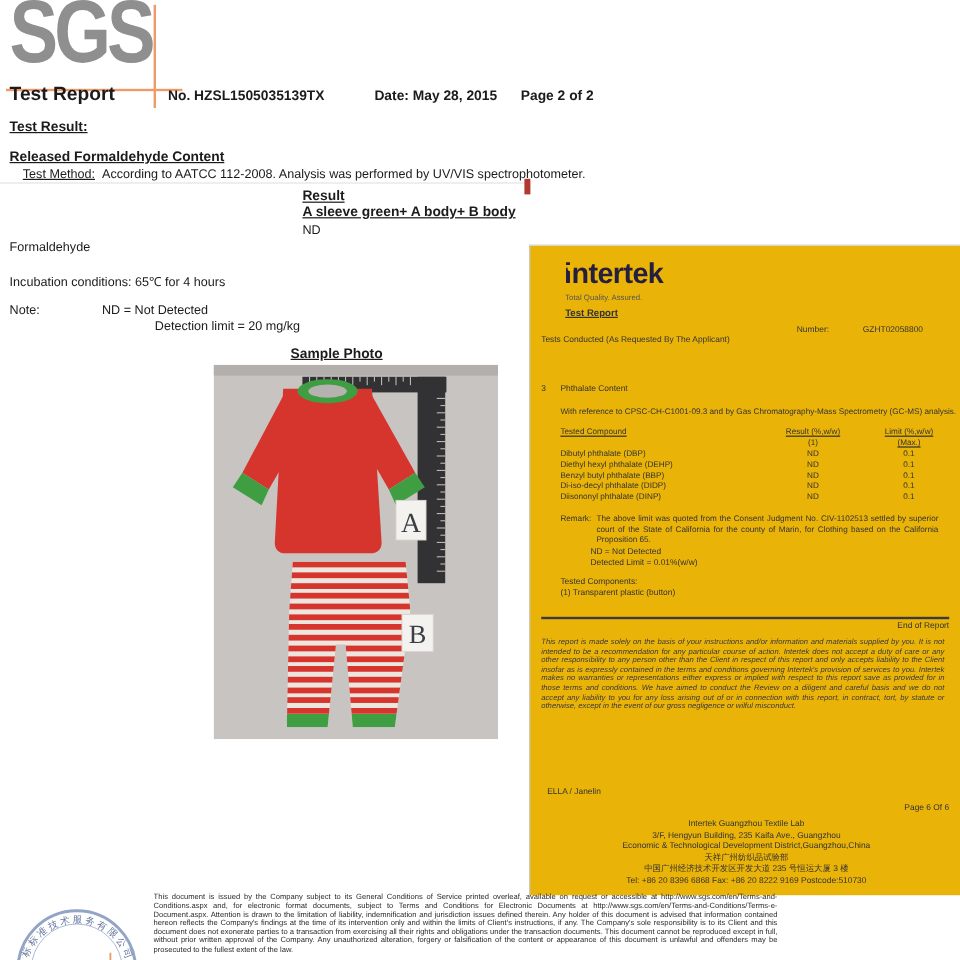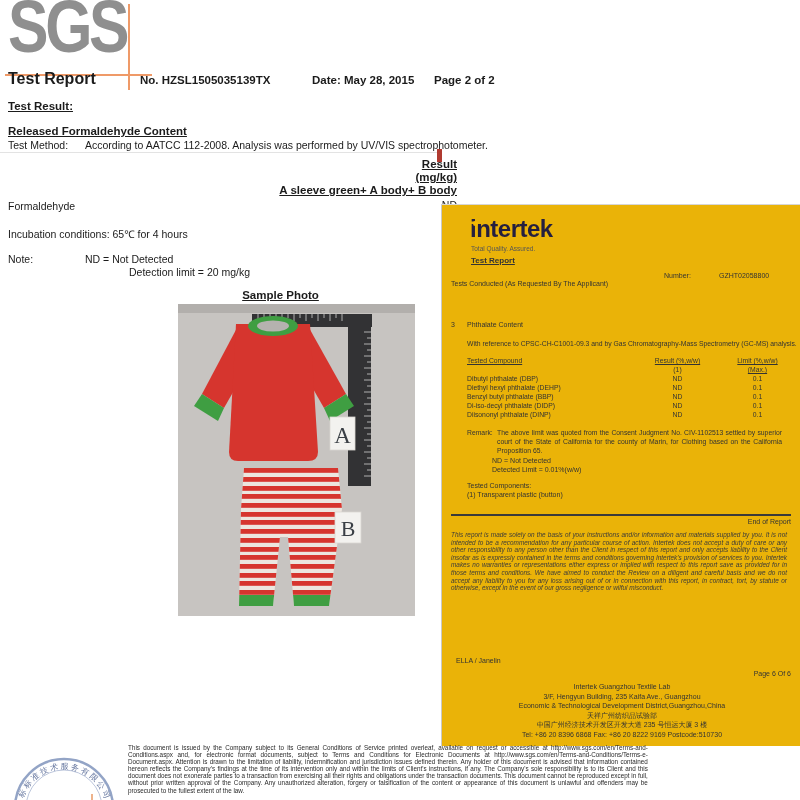--- a/index.html
+++ b/index.html
@@ -16,21 +16,21 @@
   .t8{font-size:8px;}
   .t7{font-size:7px;}
   .t68{font-size:6.8px;}
   .t65{font-size:6.5px;}
   
   .sgs-word{left:8px;top:-10px;font-size:74px;font-weight:bold;color:#8f8f8f;
             letter-spacing:-4px;transform:scaleX(0.82);transform-origin:left top;line-height:1;}
   .sgs-hline{left:5px;top:74px;width:147px;height:2px;background:#ef9a68;}
   .sgs-vline{left:128px;top:4px;width:2px;height:86px;background:#ef9a68;}
   
-  .result-col{left:252px;top:158px;width:205px;text-align:right;line-height:13px;}
+  .result-col{left:252px;top:158px;width:205px;text-align:left;line-height:13px;}
   
   .scanline{left:0;top:152px;width:441px;height:1px;background:#e3e3e3;}
   .redmark{left:437px;top:149px;width:5px;height:13px;background:#b03a30;}
   
   .itk{left:441px;top:204px;width:358px;height:541px;background:#eab308;
        border-left:1px solid #c9c9c9;border-top:1px solid #d6d6d6;color:#333;}
   .itk-logo{left:28px;top:10px;font-size:24px;font-weight:bold;color:#241f3f;letter-spacing:-0.5px;}
   .itk-idot{left:31px;top:16px;width:4.5px;height:4.5px;border-radius:50%;background:#f5b800;}
   .phth-table{border-collapse:collapse;table-layout:fixed;width:328px;font-size:6.8px;color:#333;}
   .phth-table th,.phth-table td{padding:0;font-weight:normal;line-height:9px;vertical-align:top;}
@@ -55,29 +55,28 @@
   <div class="abs sgs-hline"></div>
   <div class="abs sgs-vline"></div>
 
   <div class="abs b t16" style="left:8px;top:70px;">Test Report</div>
   <div class="abs b t11" style="left:140px;top:74px;">No. HZSL1505035139TX</div>
   <div class="abs b t11" style="left:312px;top:74px;">Date: May 28, 2015</div>
   <div class="abs b t11" style="left:434px;top:74px;">Page 2 of 2</div>
 
   <div class="abs b u t11" style="left:8px;top:100px;">Test Result:</div>
   <div class="abs b u t11" style="left:8px;top:125px;">Released Formaldehyde Content</div>
-  <div class="abs t10" style="left:8px;top:139px;">Test Method:</div>
+  <div class="abs t10" style="left:19px;top:139px;text-decoration:underline;">Test Method:</div>
   <div class="abs t10" style="left:85px;top:139px;">According to AATCC 112-2008. Analysis was performed by UV/VIS spectrophotometer.</div>
 
   <div class="abs scanline"></div>
   <div class="abs redmark"></div>
 
   <div class="abs result-col t11">
     <div class="b u">Result</div>
-    <div class="b u">(mg/kg)</div>
     <div class="b u">A sleeve green+ A body+ B body</div>
     <div class="t10" style="margin-top:2px;">ND</div>
   </div>
   <div class="abs t10" style="left:8px;top:200px;">Formaldehyde</div>
 
   <div class="abs t10" style="left:8px;top:227px;">Incubation conditions: 65℃ for 4 hours</div>
   <div class="abs t10" style="left:8px;top:253px;">Note:</div>
   <div class="abs t10" style="left:85px;top:253px;">ND = Not Detected</div>
   <div class="abs t10" style="left:87px;top:266px;margin-left:42px;">Detection limit = 20 mg/kg</div>
 

